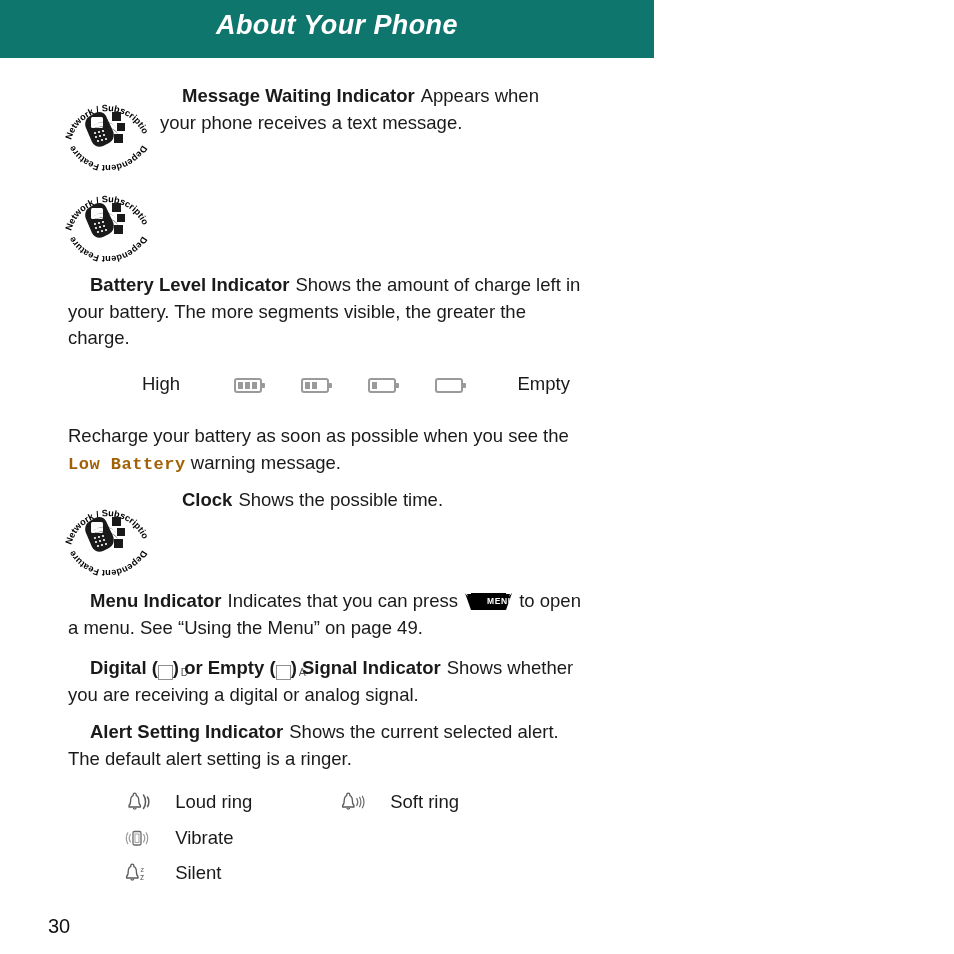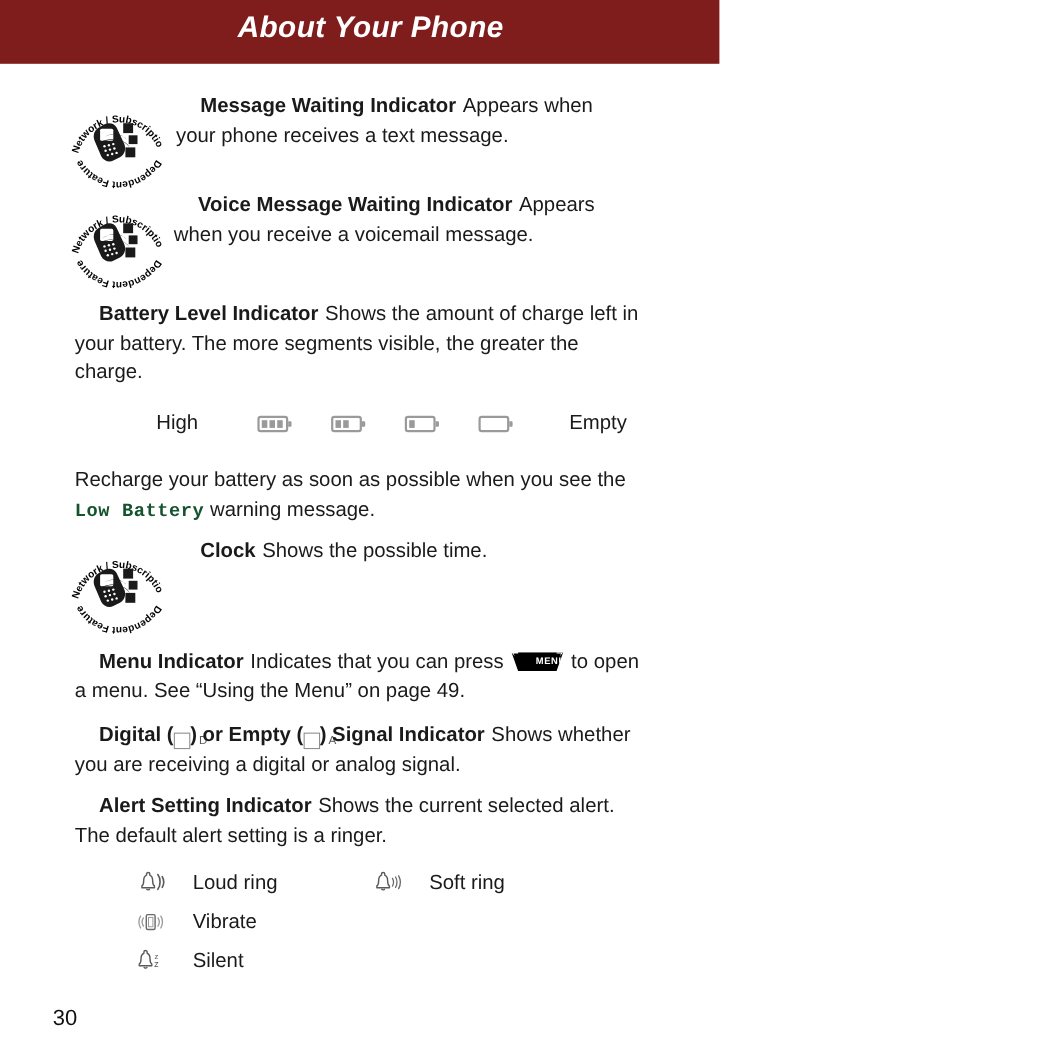--- a/index.html
+++ b/index.html
@@ -16,21 +16,21 @@
     color: #111111;
   }
 
   
   .header-bar {
     position: absolute;
     left: 0;
     top: 0;
     width: 654px;
     height: 58px;
-    background: #7f1d1d;
+    background: #0f766e;
   }
   .header-title {
     position: absolute;
     left: 0;
     top: 0;
     width: 654px;
     height: 51px;
     line-height: 51px;
     text-align: center;
     color: #ffffff;
@@ -59,21 +59,21 @@
     color: #1a1a1a;
   }
   .para b { font-weight: bold; }
   .indent-first { text-indent: 22px; }
 
   .gap { display: inline-block; width: 6px; }
 
   .mono-gray {
     font-family: "Liberation Mono", monospace;
     font-weight: bold;
-    color: #14532d;
+    color: #a16207;
     font-size: 17px;
     letter-spacing: 0.5px;
   }
 
   
   .badge {
     position: absolute;
     width: 92px;
     height: 92px;
   }
@@ -262,23 +262,20 @@
         </g>
         <path d="M30 39 C40 33 49 34 54 41 C51 36 44 33 36 36 Z" fill="#1a1a1a"></path>
         <path d="M27 44 C39 37 50 39 56 47 C53 41 43 37 32 41 Z" fill="#1a1a1a"></path>
         <rect x="50" y="25" width="9" height="9" fill="#1a1a1a"></rect>
         <rect x="55" y="36" width="8" height="8" fill="#1a1a1a"></rect>
         <rect x="52" y="47" width="9" height="9" fill="#1a1a1a"></rect>
       </g>
     </svg>
   </div>
 
-  <p class="para indent-first" style="left:158px; top:122px; width:408px; margin:0;">
-    <b>Voice Message Waiting Indicator</b><span class="gap"></span><span>Appears when you receive a voicemail message.</span>
-  </p>
 
   <p class="para indent-first" style="left:68px; top:221px; width:515px; margin:0;">
     <b>Battery Level Indicator</b><span class="gap"></span><span>Shows the amount of charge left in your battery. The more segments visible, the greater the charge.</span>
   </p>
 
   <div class="battery-row" style="left:142px; top:322px;">
     <span>High</span>
     <span style="display:inline-block;width:44px"></span>
     <span class="batt"><i class="s1"></i><i class="s2"></i><i class="s3"></i></span>
     <span style="display:inline-block;width:28px"></span>

